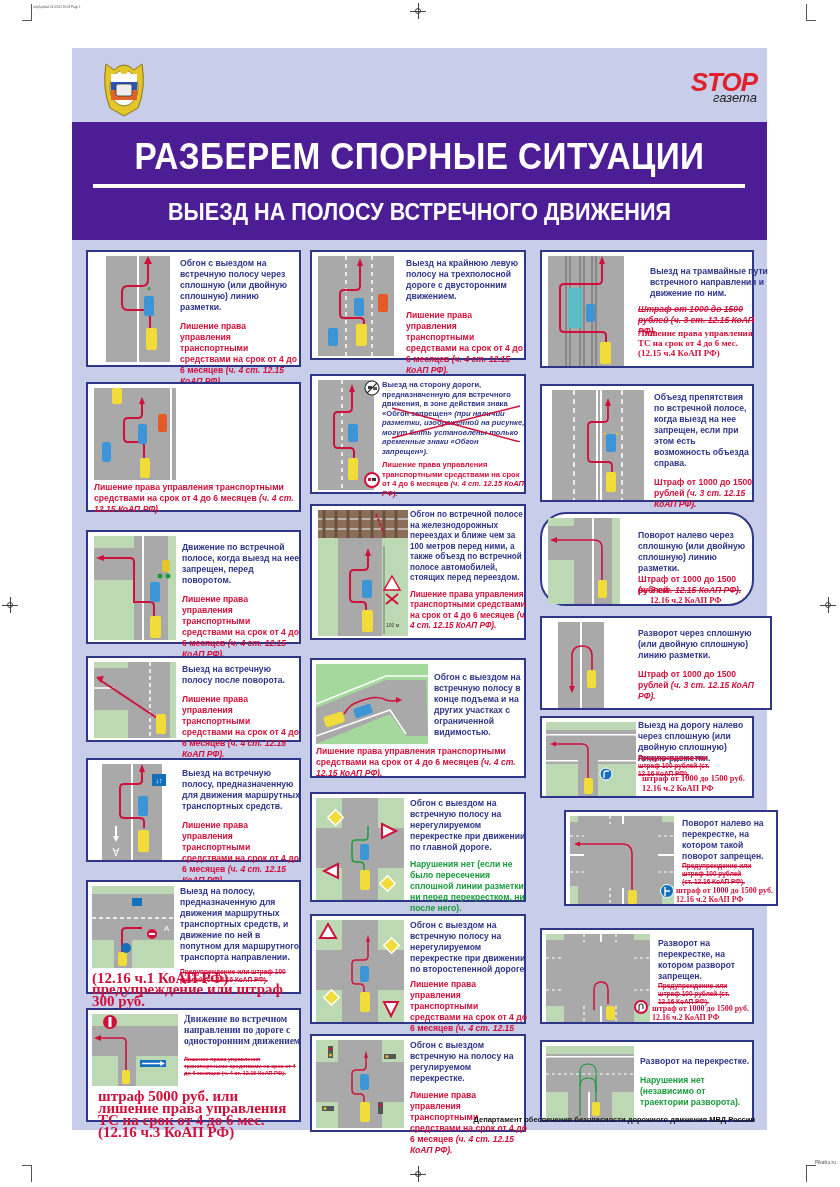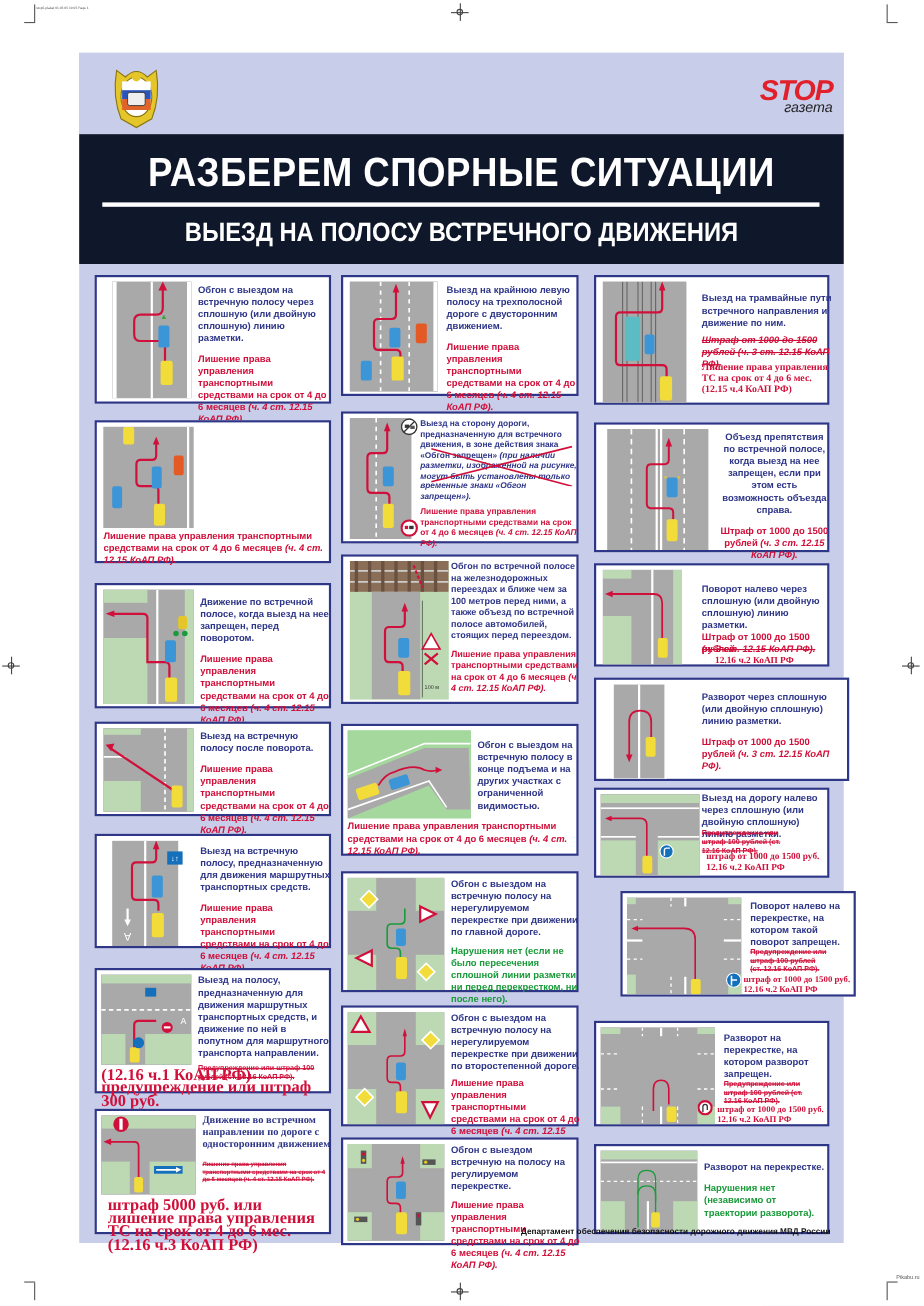--- a/index.html
+++ b/index.html
@@ -13,21 +13,21 @@
   .reg::after { content: ""; position: absolute; left: 7.5px; top: 0; width: 1px; height: 16px; background: #444; }
   .reg .ring { position: absolute; left: 5px; top: 5px; width: 6px; height: 6px; border: 1px solid #444; border-radius: 50%; }
 
   .poster { position: absolute; left: 72px; top: 48px; width: 695px; height: 1082px; background: #c8cdea; }
   .header-top { position: absolute; left: 0; top: 0; width: 695px; height: 74px; background: #c8cdea; }
   .emblem { position: absolute; left: 28px; top: 8px; width: 48px; height: 64px; }
   .stop-logo { position: absolute; right: 10px; top: 22px; text-align: right; }
   .stop-word { font-family: "Liberation Sans", sans-serif; font-weight: bold; font-style: italic; font-size: 26px; color: #e0202a; letter-spacing: -1px; line-height: 24px; display: block; }
   .stop-sub { font-family: "Liberation Sans", sans-serif; font-style: italic; font-size: 13px; color: #222; display: block; margin-top: -4px; }
 
-  .banner { position: absolute; left: 0; top: 74px; width: 695px; height: 118px; background: #0f172a; }
+  .banner { position: absolute; left: 0; top: 74px; width: 695px; height: 118px; background: #4c1d95; }
   .banner-title { position: absolute; left: 0; width: 695px; top: 14px; text-align: center; color: #fff; font-family: "Liberation Sans", sans-serif; font-weight: bold; font-size: 37px; letter-spacing: 0.5px; transform: scaleX(0.9); }
   .banner-rule { position: absolute; left: 21px; top: 62px; width: 652px; height: 4px; background: #fff; }
   .banner-sub { position: absolute; left: 0; width: 695px; top: 76px; text-align: center; color: #fff; font-family: "Liberation Sans", sans-serif; font-weight: bold; font-size: 24px; transform: scaleX(0.9); }
 
   .panel { position: absolute; background: #fff; border: 2px solid #2e3688; }
   .pic { position: absolute; overflow: hidden; background: #a9a9a9; }
   .txt { position: absolute; font-family: "Liberation Sans", sans-serif; font-weight: bold; font-size: 8.6px; line-height: 11px; color: #2e3688; }
   .txt .desc { display: block; }
   .txt .pen { display: block; color: #d0103a; margin-top: 8px; }
   .txt .law { font-style: italic; }
@@ -452,21 +452,21 @@
             <line x1="44" y1="0" x2="44" y2="110"></line>
             <line x1="48" y1="0" x2="48" y2="110"></line>
           </g>
         <rect x="20" y="32" width="14" height="40" fill="#5bbcc4"></rect>
         <rect x="38" y="48" width="9" height="18" rx="2" fill="#3b95d6"></rect>
         <path d="M58 90 L58 80 Q58 76 54 76 L16 76 Q12 76 12 72 L12 32 Q12 28 16 28 L50 28 Q54 28 54 24 L54 4" fill="none" stroke="#d0103a" stroke-width="2"></path>
         <polygon points="51,8 54,0 57,8" fill="#d0103a"></polygon>
         <rect x="52" y="86" width="11" height="22" rx="2" fill="#f2dc3a"></rect>
       </svg>
     </div>
-    <div class="txt" style="left:96px;top:14px;width:118px;">
+    <div class="txt" style="left:108px;top:14px;width:118px;">
       <span class="desc">Выезд на трамвайные пути встречного направления и движение по ним.</span>
     </div>
     <div class="txt strike" style="left:96px;top:52px;width:118px;color:#d0103a;font-style:italic;">Штраф от 1000 до 1500 рублей (ч. 3 ст. 12.15 КоАП РФ).</div>
     <div style="position:absolute;left:96px;top:76px;width:118px;">
       <span class="serif" style="font-size:9px;line-height:10px;">Лишение права управления ТС на срок от 4 до 6 мес.</span>
       <span class="serif" style="font-size:9px;line-height:10px;">(12.15 ч.4 КоАП РФ)</span>
     </div>
   </div>
 
   <div class="panel" style="left:468px;top:336px;width:214px;height:118px;">
@@ -478,27 +478,27 @@
         <rect x="54" y="0" width="2" height="110" fill="#fff"></rect>
         <line x1="76" y1="0" x2="76" y2="110" stroke="#fff" stroke-width="1.5" stroke-dasharray="5 4"></line>
         <path d="M66 82 L66 76 Q66 72 62 72 L46 72 Q42 72 42 68 L42 36 Q42 32 46 32 L58 32 Q62 32 62 28 L62 12" fill="none" stroke="#d0103a" stroke-width="1.8"></path>
         <polygon points="59,16 62,8 65,16" fill="#d0103a"></polygon>
         <rect x="60" y="44" width="10" height="18" rx="2" fill="#3b95d6"></rect>
         <rect x="58" y="43" width="2" height="2" fill="#e4c62a"></rect>
           <rect x="70" y="43" width="2" height="2" fill="#e4c62a"></rect>
         <rect x="60" y="82" width="10" height="20" rx="2" fill="#f2dc3a"></rect>
       </svg>
     </div>
-    <div class="txt" style="left:112px;top:6px;width:100px;text-align:center;">
+    <div class="txt" style="left:112px;top:6px;width:100px;">
       <span class="desc">Объезд препятствия по встречной полосе, когда выезд на нее запрещен, если при этом есть возможность объезда справа.</span>
       <span class="pen"><span>Штраф от 1000 до 1500 рублей</span> <span class="law">(ч. 3 ст. 12.15 КоАП РФ).</span></span>
     </div>
   </div>
 
-  <div class="panel" style="left:468px;top:464px;width:214px;height:94px;">
+  <div class="panel" style="left:468px;top:464px;width:214px;height:94px;border-radius:26px;">
     <div class="pic" style="left:6px;top:4px;width:72px;height:86px;">
       <svg width="72" height="86" viewBox="0 0 72 86">
         <rect width="72" height="86" fill="#a9a9a9"></rect>
         <rect x="0" y="0" width="26" height="8" fill="#bcd9b4"></rect>
         <rect x="0" y="42" width="26" height="44" fill="#bcd9b4"></rect>
         <rect x="64" y="0" width="8" height="86" fill="#bcd9b4"></rect>
         <rect x="44" y="0" width="2" height="86" fill="#fff"></rect>
         <path d="M54 64 L54 30 Q54 22 46 22 L6 22" fill="none" stroke="#d0103a" stroke-width="1.6"></path>
         <polygon points="9,19 2,22 9,25" fill="#d0103a"></polygon>
         <rect x="50" y="62" width="9" height="18" rx="2" fill="#f2dc3a"></rect>

